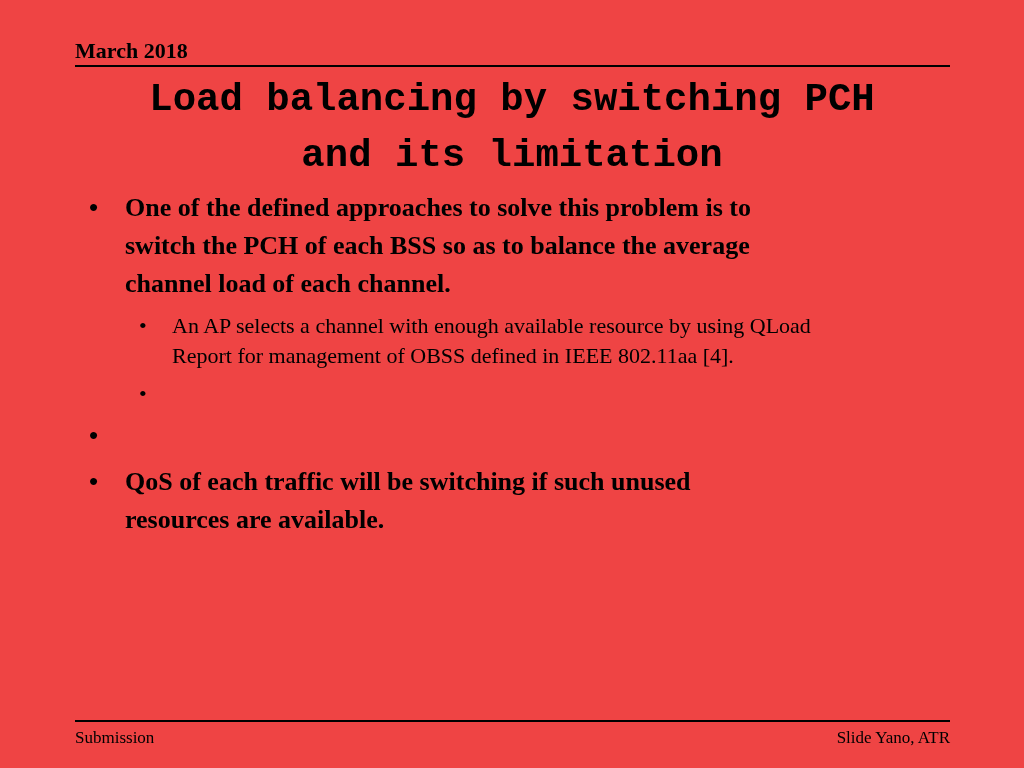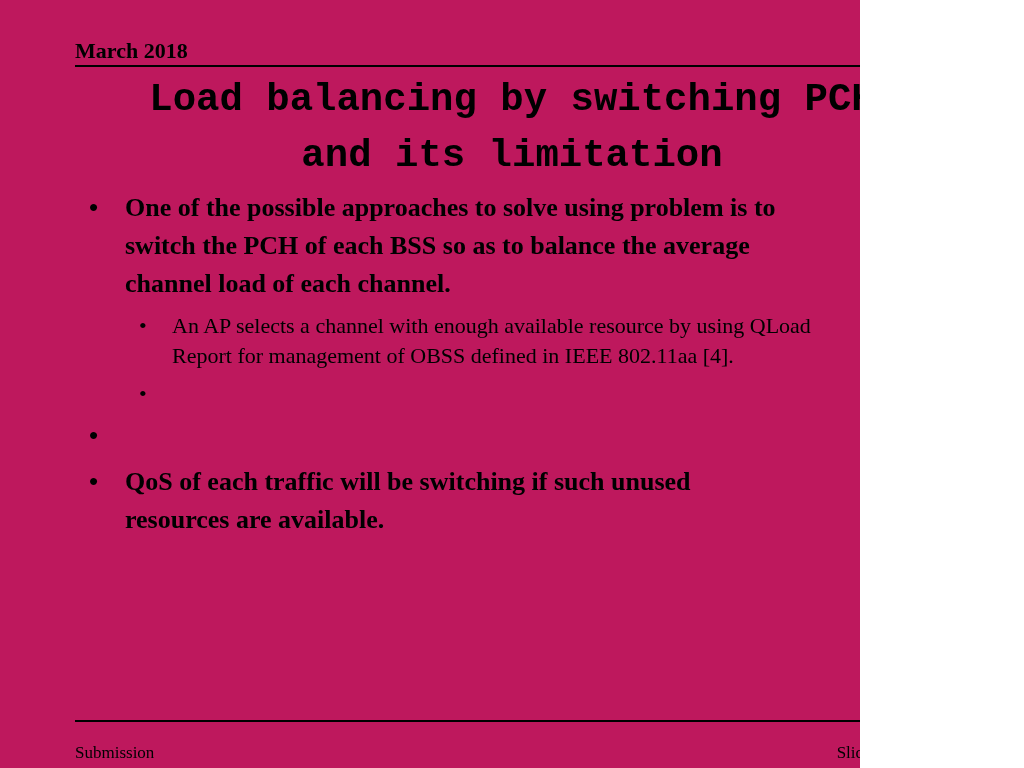--- a/index.html
+++ b/index.html
@@ -2,22 +2,22 @@
 <html><head>
 <meta charset="utf-8">
 <style>
   html, body { margin: 0; padding: 0; }
   body {
     width: 1024px; height: 768px;
     background: #ffffff; color: #000000;
     font-family: "Liberation Serif", "DejaVu Serif", serif;
   }
   .slide {
-    position: relative; width: 860px; height: 768px;
-    background: #be185d; overflow: hidden;
+    position: relative; width: 1024px; height: 768px;
+    background: #ef4444; overflow: hidden;
   }
   .header {
     position: absolute; left: 75px; width: 875px; top: 38px;
     display: flex; justify-content: space-between; align-items: flex-end;
     font-weight: bold; font-size: 22px; line-height: 26px;
     border-bottom: 2px solid #000; padding-bottom: 1px;
   }
   .title {
     position: absolute; top: 72px; left: 0; width: 1024px;
     text-align: center; font-weight: bold; font-size: 39px;
@@ -25,21 +25,21 @@
   }
   .content { position: absolute; top: 189px; left: 75px; width: 875px; }
   .bullet { display: flex; align-items: flex-start; margin-bottom: 8px; }
   .bullet .text { white-space: pre-line; }
   .b1 { font-size: 26px; font-weight: bold; line-height: 38px; }
   .b1 .marker { flex: 0 0 50px; box-sizing: border-box; padding-left: 14px; }
   .b2 { font-size: 22px; font-weight: normal; line-height: 30px; }
   .b2 .marker { flex: 0 0 97px; box-sizing: border-box; padding-left: 64px; }
   .footer {
     position: absolute; left: 75px; width: 875px; top: 720px;
-    border-top: 2px solid #000; padding-top: 21px;
+    border-top: 2px solid #000; padding-top: 6px;
     display: flex; font-size: 17px; line-height: 20px;
   }
   .footer .left   { flex: 1; text-align: left; }
   .footer .center { flex: 1; text-align: center; }
   .footer .right  { flex: 1; text-align: right; }
 </style>
 </head>
 <body>
 
 <div class="slide">
@@ -48,21 +48,21 @@
     <span>March 2018</span>
   </div>
 
   <div class="title">Load balancing by switching PCH
 and its limitation</div>
 
   <div class="content">
 
     <div class="bullet b1">
       <span class="marker">•</span>
-      <span class="text">One of the possible approaches to solve using problem is to
+      <span class="text">One of the defined approaches to solve this problem is to
 switch the PCH of each BSS so as to balance the average
 channel load of each channel.</span>
     </div>
 
     <div class="bullet b2">
       <span class="marker">•</span>
       <span class="text">An AP selects a channel with enough available resource by using QLoad
 Report for management of OBSS defined in IEEE 802.11aa [4].</span>
     </div>
 

